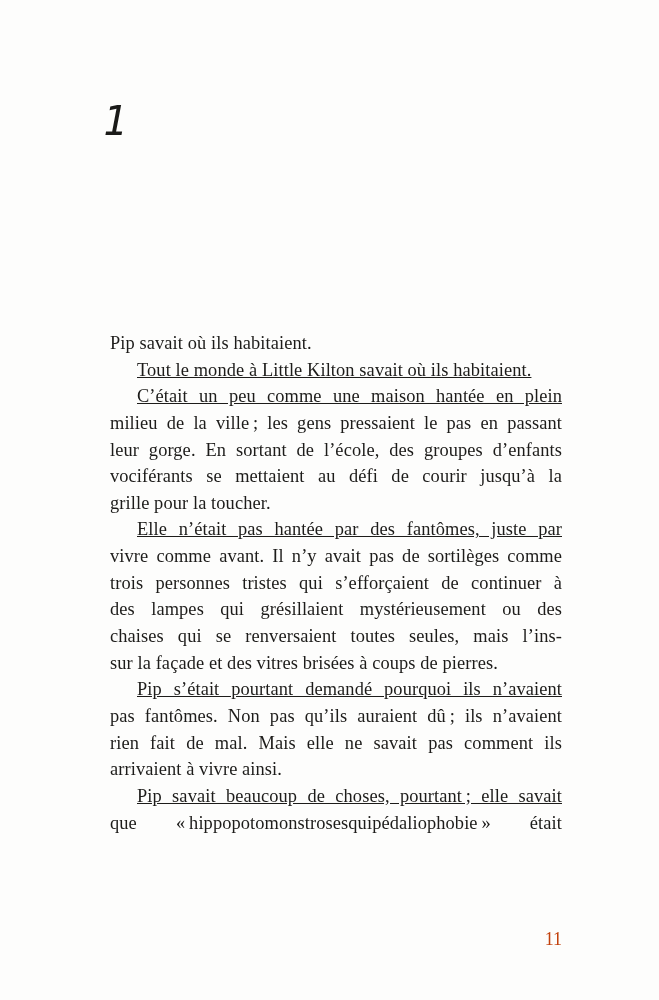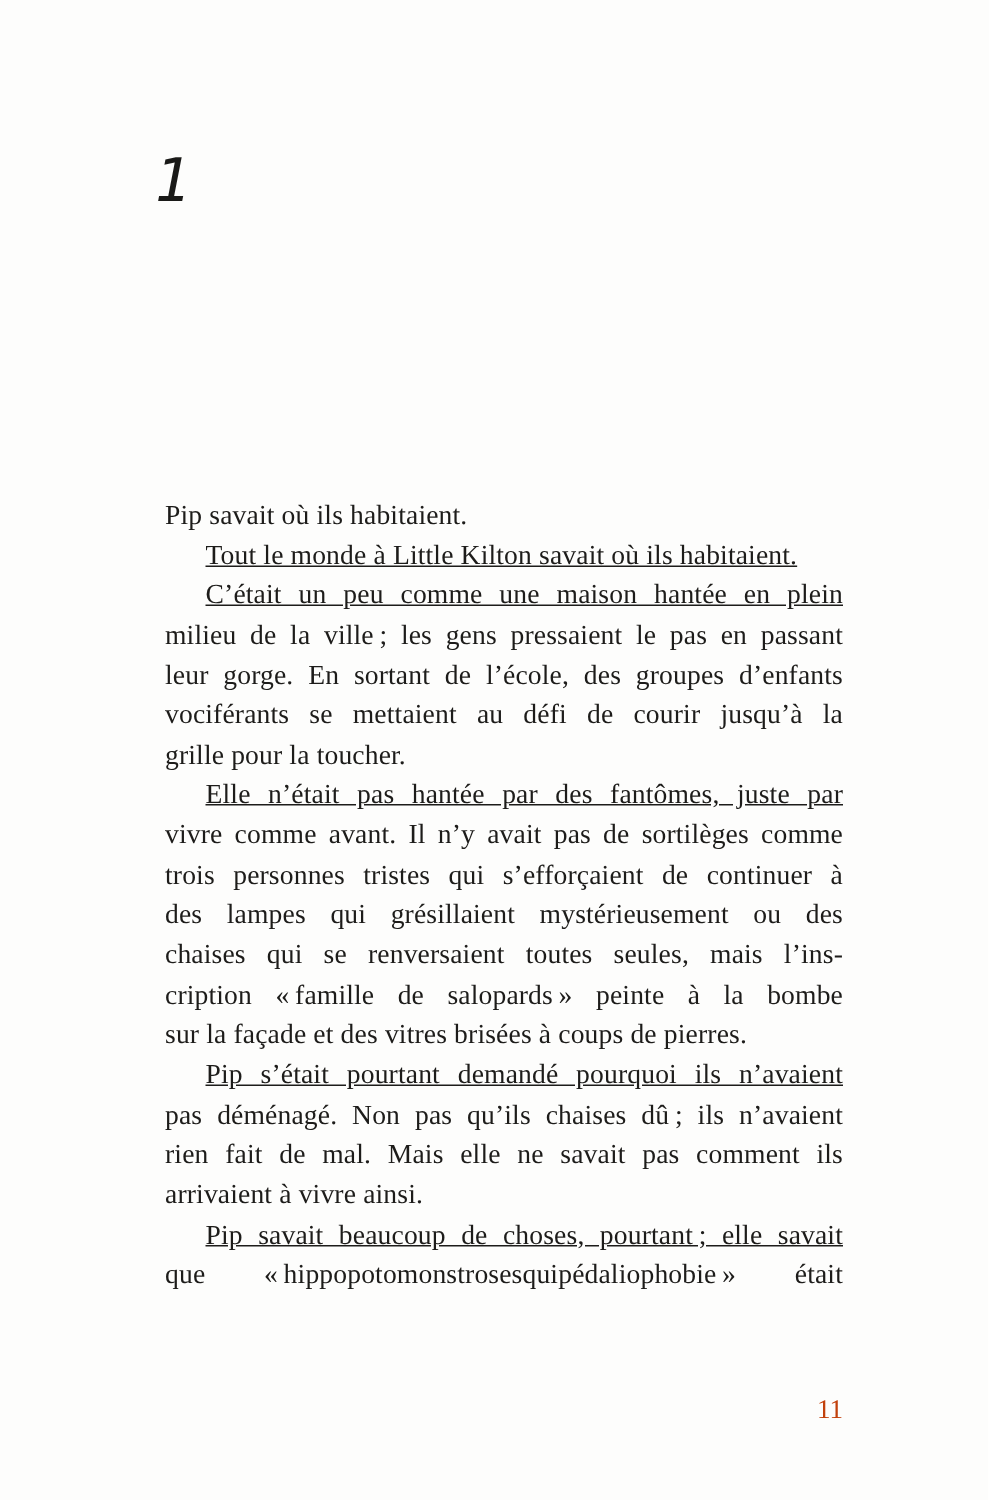--- a/index.html
+++ b/index.html
@@ -72,24 +72,23 @@
       <div class="line indent">C’était un peu comme une maison hantée en plein</div>
       <div class="line">milieu de la ville ; les gens pressaient le pas en passant</div>
       <div class="line">leur gorge. En sortant de l’école, des groupes d’enfants</div>
       <div class="line">vociférants se mettaient au défi de courir jusqu’à la</div>
       <div class="line para-end">grille pour la toucher.</div>
       <div class="line indent">Elle n’était pas hantée par des fantômes, juste par</div>
       <div class="line">vivre comme avant. Il n’y avait pas de sortilèges comme</div>
       <div class="line">trois personnes tristes qui s’efforçaient de continuer à</div>
       <div class="line">des lampes qui grésillaient mystérieusement ou des</div>
       <div class="line">chaises qui se renversaient toutes seules, mais l’ins-</div>
-      <div class="line">cription « famille de salopards » peinte à la bombe</div>
       <div class="line para-end">sur la façade et des vitres brisées à coups de pierres.</div>
       <div class="line indent">Pip s’était pourtant demandé pourquoi ils n’avaient</div>
-      <div class="line">pas déménagé. Non pas qu’ils chaises dû ; ils n’avaient</div>
+      <div class="line">pas fantômes. Non pas qu’ils auraient dû ; ils n’avaient</div>
       <div class="line">rien fait de mal. Mais elle ne savait pas comment ils</div>
       <div class="line para-end">arrivaient à vivre ainsi.</div>
       <div class="line indent">Pip savait beaucoup de choses, pourtant ; elle savait</div>
       <div class="line">que « hippopotomonstrosesquipédaliophobie » était</div>
     </div>
 
   <div class="page-number">11</div>
 </div>
 
 </body></html>

